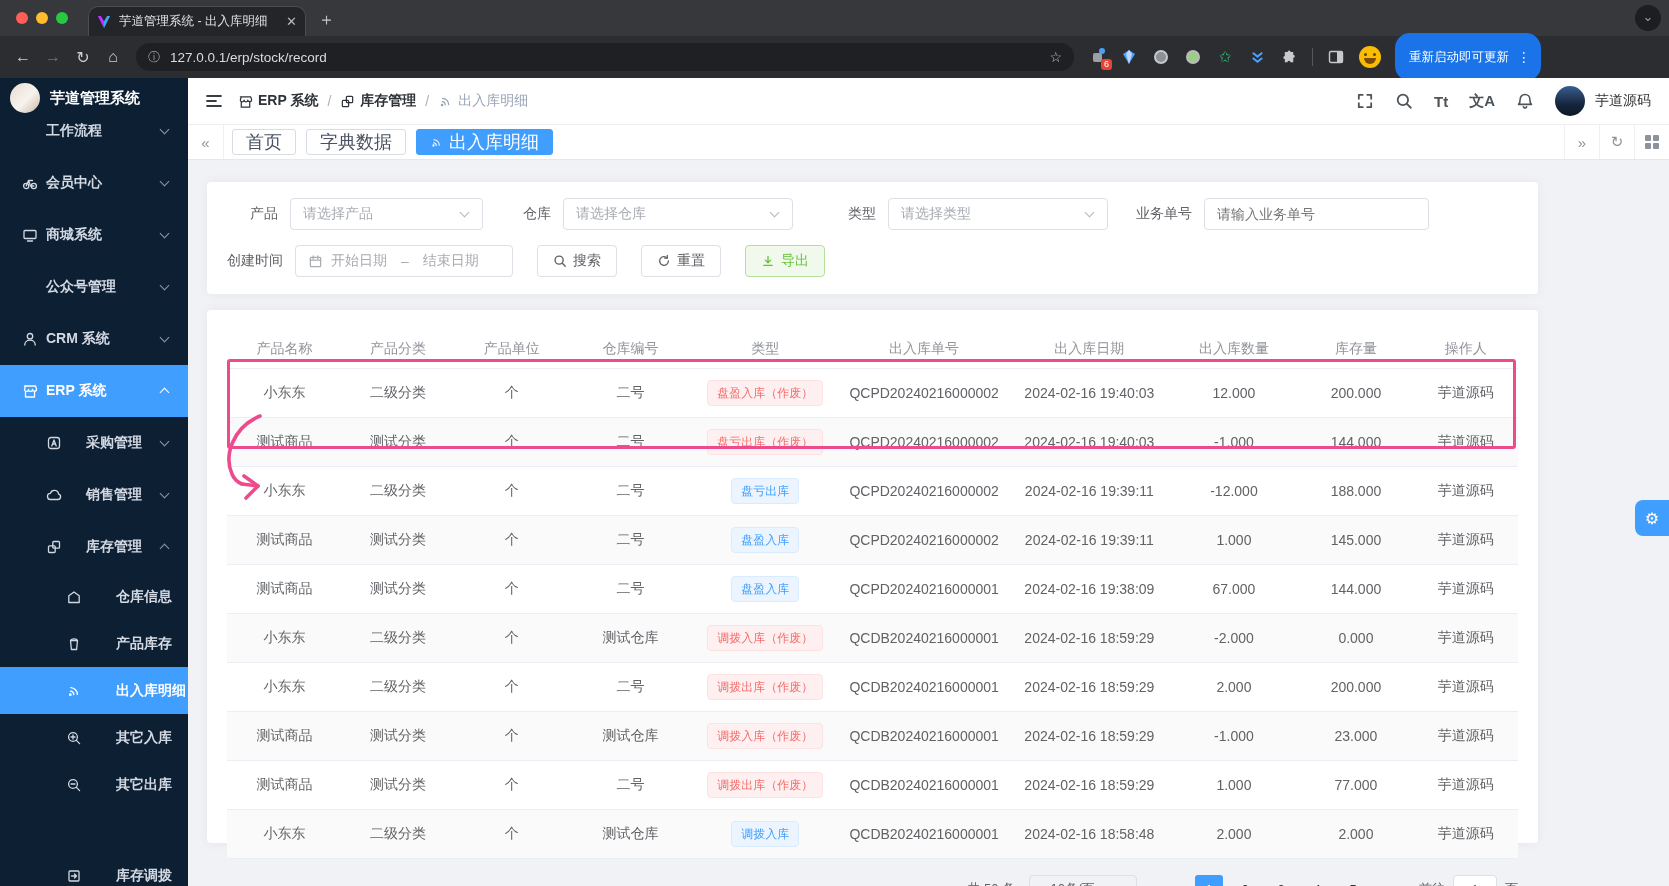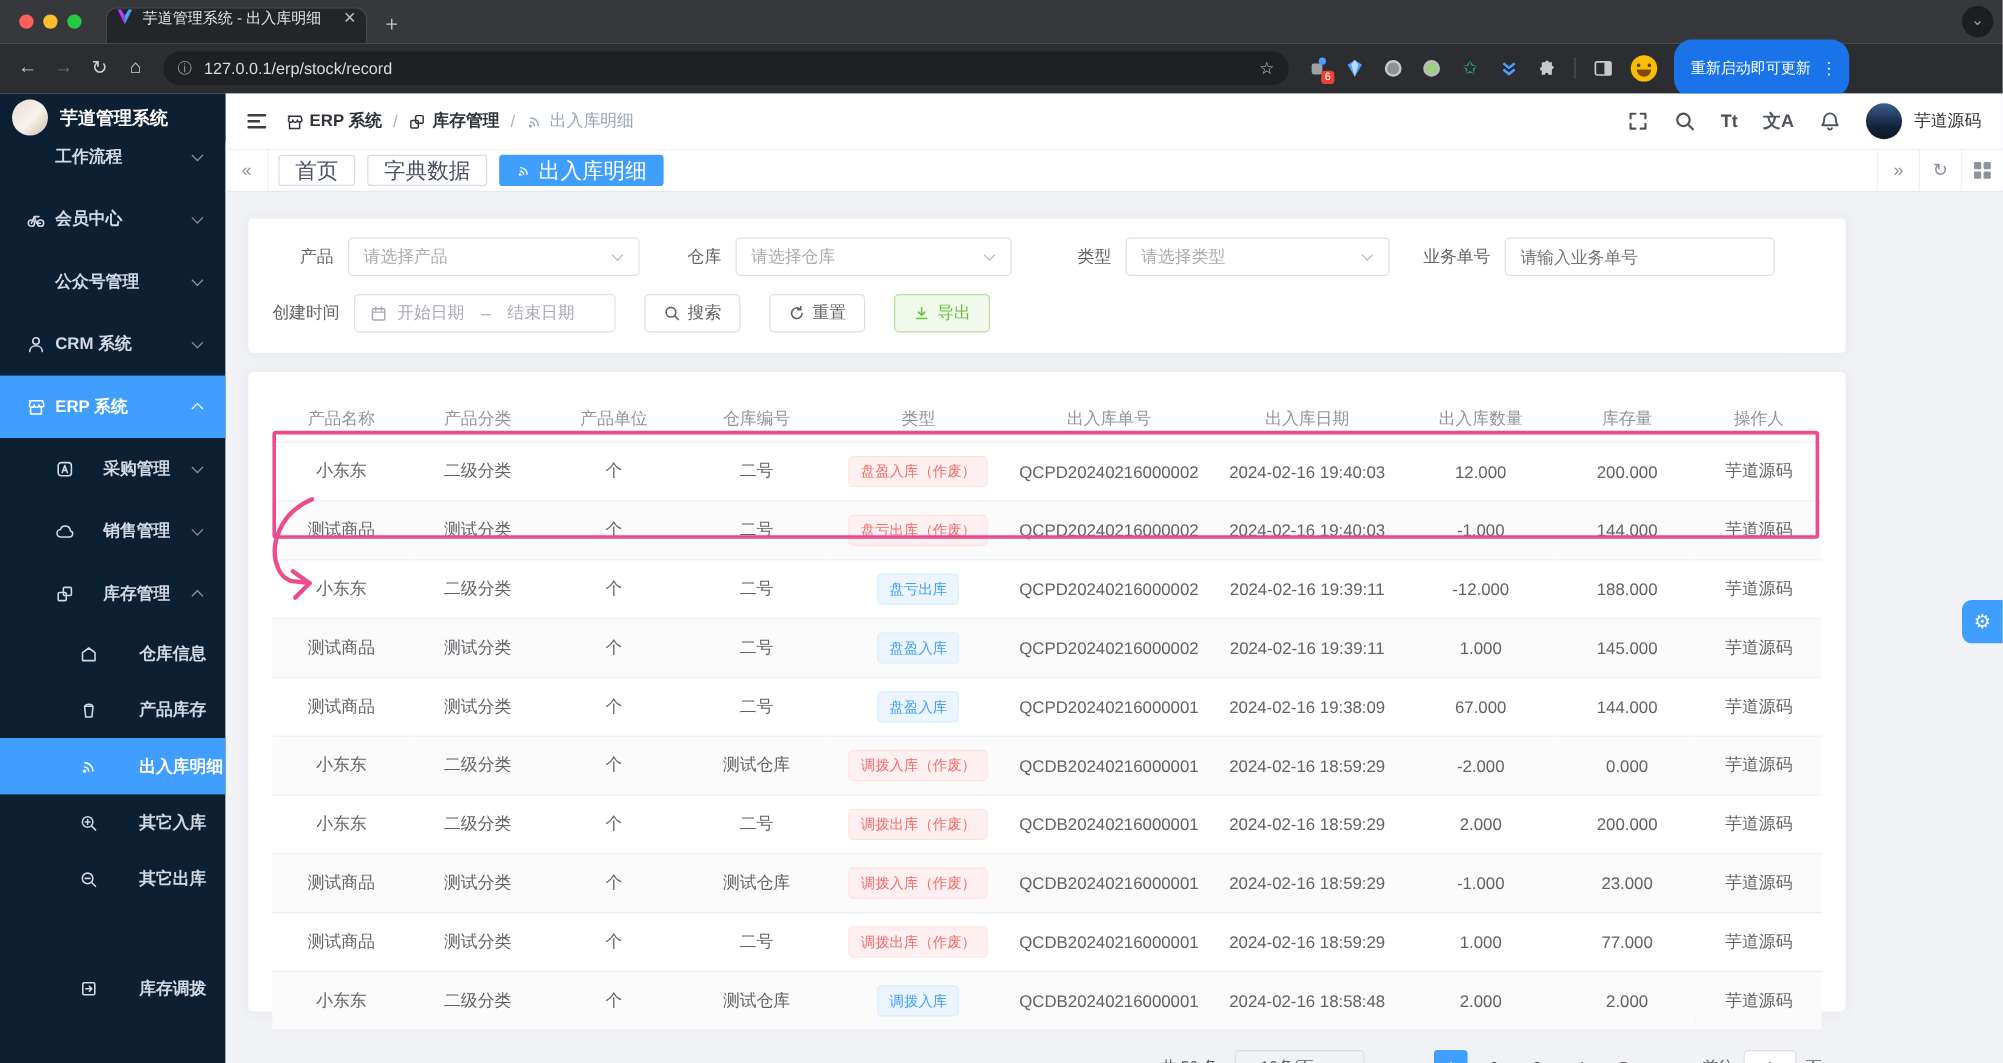--- a/index.html
+++ b/index.html
@@ -6,21 +6,21 @@
   html,body { width:1669px; height:886px; overflow:hidden; }
   body { position:relative; background:#f0f2f5; font-family:"Liberation Sans","DejaVu Sans",sans-serif; }
 
   
   .chrome-tabs { position:absolute; top:0; left:0; right:0; height:36px; background:#37383b; }
   .traffic { position:absolute; left:16px; top:12px; display:flex; gap:8px; }
   .traffic span { width:12px; height:12px; border-radius:50%; display:block; }
   .t-red{background:#ff5f57;} .t-yellow{background:#febc2e;} .t-green{background:#28c840;}
   .btab { position:absolute; left:88px; top:6px; width:218px; height:30px; background:#232528;
           border:1px solid #4b4c4f; border-bottom:none; border-radius:10px 10px 0 0;
-          display:flex; padding:0 8px; color:#e2e3e5; font-size:12.5px; }
+          display:flex; align-items:center; padding:0 8px; color:#e2e3e5; font-size:12.5px; }
   .btab .fav { width:14px; height:14px; margin-right:8px; flex:none; }
   .btab .ttl { flex:1; white-space:nowrap; overflow:hidden; }
   .btab .cls { color:#b9babc; font-size:13px; margin-left:6px; cursor:pointer; }
   .newtab { position:absolute; left:318px; top:8px; color:#c3c4c6; font-size:17px; }
   .strip-chev { position:absolute; right:8px; top:5px; width:26px; height:26px; border-radius:50%;
                 background:#1d1e20; color:#9aa0a6; text-align:center; line-height:23px; font-size:13px; }
 
   .chrome-toolbar { position:absolute; top:36px; left:0; right:0; height:42px; background:#2b2d30;
                     display:flex; align-items:center; color:#c7c9cc; }
   .nav-ic { width:30px; text-align:center; font-size:16px; color:#cdced0; flex:none; }
@@ -247,20 +247,30 @@
             <svg viewBox="0 0 16 16" fill="none" stroke="currentColor" stroke-width="1.3" stroke-linecap="round" stroke-linejoin="round">
               <circle cx="4.2" cy="11" r="2.6"></circle>
               <circle cx="11.8" cy="11" r="2.6"></circle>
               <path d="M4.2 11 L6.5 5.5 h4 M6.5 5.5 L8.5 11 h3.3"></path>
             </svg>
           </span>
           <span class="mi-label">会员中心</span>
           <span class="chev down"></span>
         </div>
         <div class="menu-item lvl1">
+          <span class="ic">
+            <svg viewBox="0 0 16 16" fill="none" stroke="currentColor" stroke-width="1.3" stroke-linecap="round" stroke-linejoin="round">
+              <rect x="2" y="3.5" width="12" height="8" rx="1"></rect>
+              <path d="M5.5 14 h5"></path>
+            </svg>
+          </span>
+          <span class="mi-label">商城系统</span>
+          <span class="chev down"></span>
+        </div>
+        <div class="menu-item lvl1">
           <span class="ic"></span>
           <span class="mi-label">公众号管理</span>
           <span class="chev down"></span>
         </div>
         <div class="menu-item lvl1">
           <span class="ic">
             <svg viewBox="0 0 16 16" fill="none" stroke="currentColor" stroke-width="1.3" stroke-linecap="round" stroke-linejoin="round">
               <circle cx="8" cy="5.2" r="2.7"></circle>
               <path d="M2.8 14 c0 -3.2 2.3 -4.8 5.2 -4.8 s5.2 1.6 5.2 4.8"></path>
             </svg>
@@ -455,21 +465,21 @@
             <b></b>
           </span>
       </span>
     </div>
 
     <div class="content">
       <section class="card filter-card">
         <div class="f-row">
           <div class="f-group" style="margin-left:23px">
             <span class="f-label">产品</span>
-            <div class="ctl" style="width:243px">
+            <div class="ctl" style="width:193px">
               <span class="ph">请选择产品</span>
               <span class="sel-chev"></span>
             </div>
           </div>
           <div class="f-group" style="margin-left:40px">
             <span class="f-label">仓库</span>
             <div class="ctl" style="width:230px">
               <span class="ph">请选择仓库</span>
               <span class="sel-chev"></span>
             </div>

